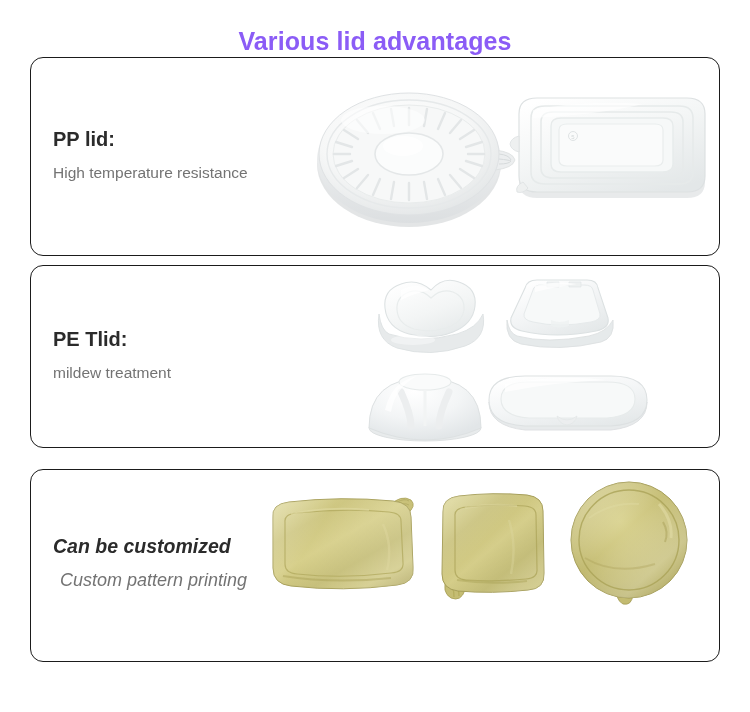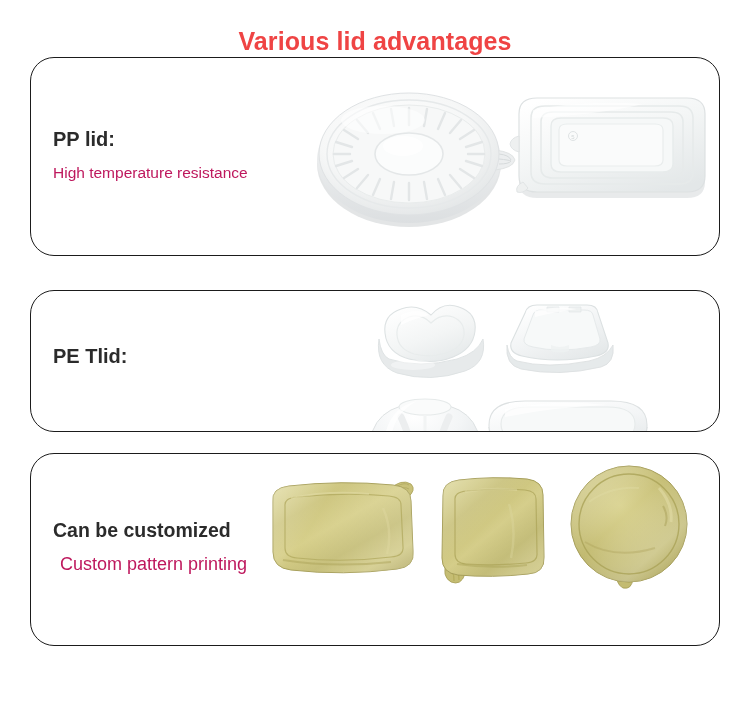--- a/index.html
+++ b/index.html
@@ -13,44 +13,44 @@
     font-family: "Liberation Sans", sans-serif;
     color: #3a3a3a;
     overflow: hidden;
     position: relative;
   }
 
   .page-title {
     text-align: center;
     font-size: 25px;
     font-weight: bold;
-    color: #ef4444;
+    color: #8b5cf6;
     letter-spacing: 0.1px;
     padding-top: 11px;
     line-height: 1.1;
   }
 
   .cards {
     position: absolute;
     left: 30px;
     top: 57px;
     width: 690px;
   }
 
   .card {
     box-sizing: border-box;
     border: 1.4px solid #1b1b1b;
-    border-radius: 24px;
+    border-radius: 13px;
     background: #ffffff;
     position: relative;
     overflow: hidden;
   }
   .card-pp { height: 199px; }
-  .card-pe { height: 142px; margin-top: 34px; }
-  .card-film { height: 193px; margin-top: 21px; }
+  .card-pe { height: 183px; margin-top: 9px; }
+  .card-film { height: 193px; margin-top: 21px; font-style: italic; }
 
   .card-text {
     position: absolute;
     left: 22px;
     top: 0;
     height: 100%;
     display: flex;
     flex-direction: column;
     justify-content: center;
     width: 270px;
@@ -59,21 +59,21 @@
     font-size: 20px;
     font-weight: bold;
     color: #2b2b2b;
     line-height: 1.18;
     margin-bottom: 8px;
   }
   .card-heading.two-line { font-size: 19.5px; }
   .card-sub {
     font-size: 15.5px;
     font-weight: normal;
-    color: #be185d;
+    color: #737373;
     line-height: 1.62;
   }
   .card-sub.indent { padding-left: 7px; font-size: 18px; }
 
   .art {
     position: absolute;
     inset: 0;
     pointer-events: none;
   }
   .art svg { position: absolute; }
@@ -187,20 +187,21 @@
         <text x="80" y="55" font-size="6" fill="#d3d8d9" text-anchor="middle" font-family="Liberation Sans, sans-serif">5</text>
 
         <path d="M40 26 q50 -10 110 -6 q-40 10 -110 14 z" fill="#ffffff" opacity="0.6"></path>
       </svg>
     </div>
   </section>
 
   <section class="card card-pe">
     <div class="card-text">
       <div class="card-heading">PE Tlid:</div>
+      <div class="card-sub">mildew treatment</div>
     </div>
 
     <div class="art">
 
       <svg class="pe-heart" width="140" height="100" viewBox="0 0 140 100">
         <defs>
           <linearGradient id="peHeartG" x1="0.2" y1="0" x2="0.8" y2="1">
             <stop offset="0%" stop-color="#ffffff"></stop>
             <stop offset="55%" stop-color="#f3f5f5"></stop>
             <stop offset="100%" stop-color="#e4e8e9"></stop>

